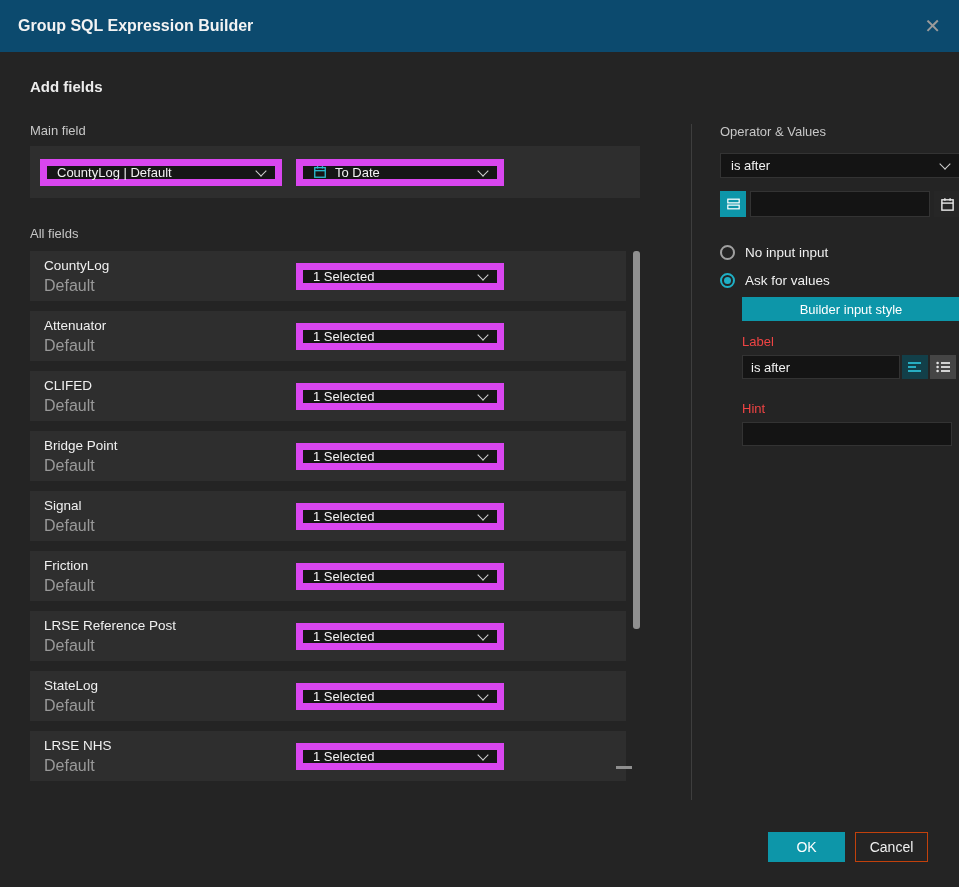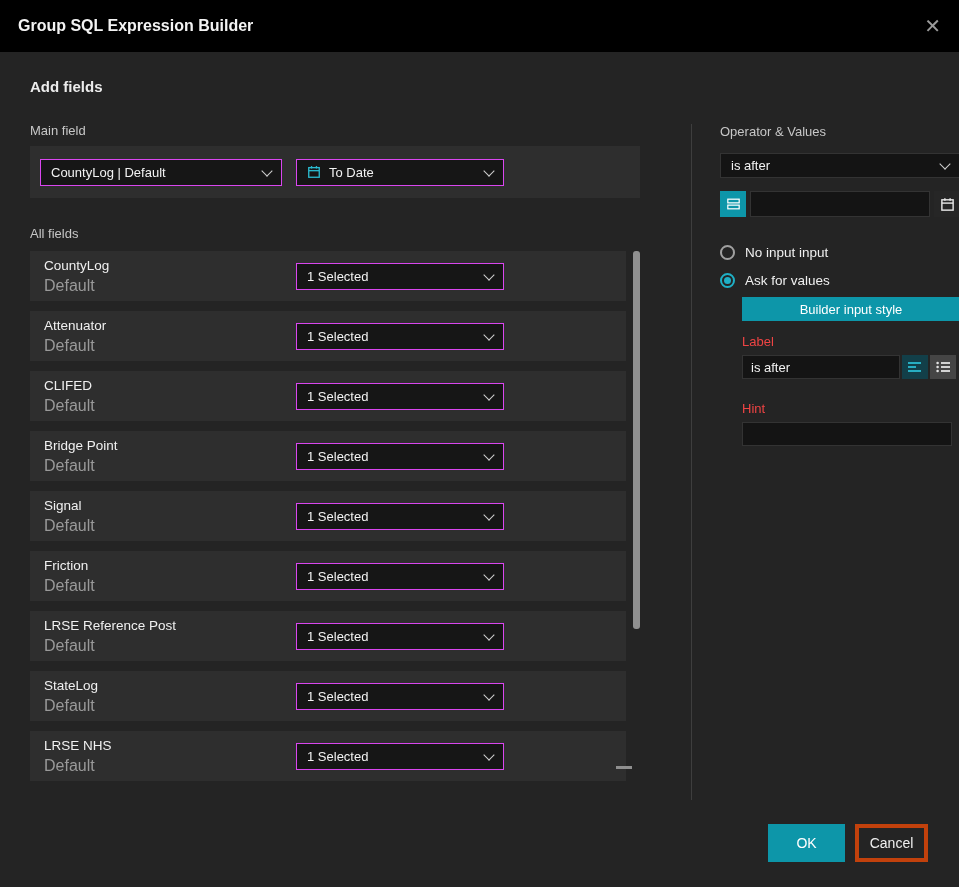--- a/index.html
+++ b/index.html
@@ -3,38 +3,38 @@
 <meta charset="utf-8">
 <style>
   html,body{margin:0;padding:0;}
   body{
     width:959px;height:887px;position:relative;overflow:hidden;
     background:#242424;color:#fff;
     font-family:"Liberation Sans", sans-serif;
   }
   
   .header{
-    height:52px;background:#000000;display:flex;align-items:center;
+    height:52px;background:#0c4a6e;display:flex;align-items:center;
     justify-content:space-between;padding:0 18px;box-sizing:border-box;
   }
   .title{font-size:16px;font-weight:700;color:#f3f3f3;}
   .close{color:#9b9b9b;font-size:20px;line-height:20px;cursor:pointer;font-weight:400;}
 
   
   .bodywrap{display:flex;padding:26px 28px 0 30px;box-sizing:border-box;align-items:flex-start;}
   .left{width:640px;flex:none;}
   .divider{width:1px;background:#3e3e3e;margin-left:21px;margin-top:46px;height:676px;flex:none;}
   .right{width:240px;flex:none;margin-left:28px;padding-top:46px;}
 
   .page-heading{font-size:15px;font-weight:700;color:#ececec;}
   .section-label{font-size:13px;font-weight:400;color:#c7c7c7;margin-top:28px;}
 
   
   .select{
-    box-sizing:border-box;background:#161616;border:1px solid #d946ef;height:27px;
+    box-sizing:border-box;background:#161616;border:7px solid #d946ef;height:27px;
     display:flex;align-items:center;justify-content:space-between;
     padding:0 10px;font-size:13px;color:#f2f2f2;cursor:pointer;
   }
   .w242{width:242px}.w208{width:208px}
   .sel-left{display:flex;align-items:center;gap:8px;}
   .chev{
     width:7px;height:7px;border-right:1.6px solid #d0d0d0;border-bottom:1.6px solid #d0d0d0;
     transform:rotate(45deg);flex:none;margin-left:8px;margin-bottom:3px;
   }
 
@@ -82,23 +82,23 @@
   .label-row{display:flex;gap:2px;margin-top:6px;align-items:center;}
   .label-input{width:158px;height:24px;}
   .mini-btn{width:26px;height:24px;flex:none;display:flex;align-items:center;justify-content:center;cursor:pointer;}
   .mini-btn.sel{background:#123f49;}
   .mini-btn.alt{background:#454545;}
   .hint-label{margin-top:22px;}
   .hint-input{width:210px;height:24px;margin-top:6px;display:block;}
 
   
   .footer{position:absolute;right:31px;bottom:25px;display:flex;gap:10px;}
-  .btn{height:38px;font-size:14px;font-family:inherit;cursor:pointer;}
+  .btn{height:30px;font-size:14px;font-family:inherit;cursor:pointer;}
   .btn.ok{width:77px;background:#0d96a9;color:#fff;border:1px solid #0d96a9;}
-  .btn.cancel{width:73px;background:transparent;color:#f0f0f0;border:4px solid #c2410c;}
+  .btn.cancel{width:73px;background:transparent;color:#f0f0f0;border:1px solid #c2410c;}
 </style>
 </head>
 <body>
 
 <div class="header">
   <span class="title">Group SQL Expression Builder</span>
   <span class="close">✕</span>
 </div>
 
 <div class="bodywrap">

